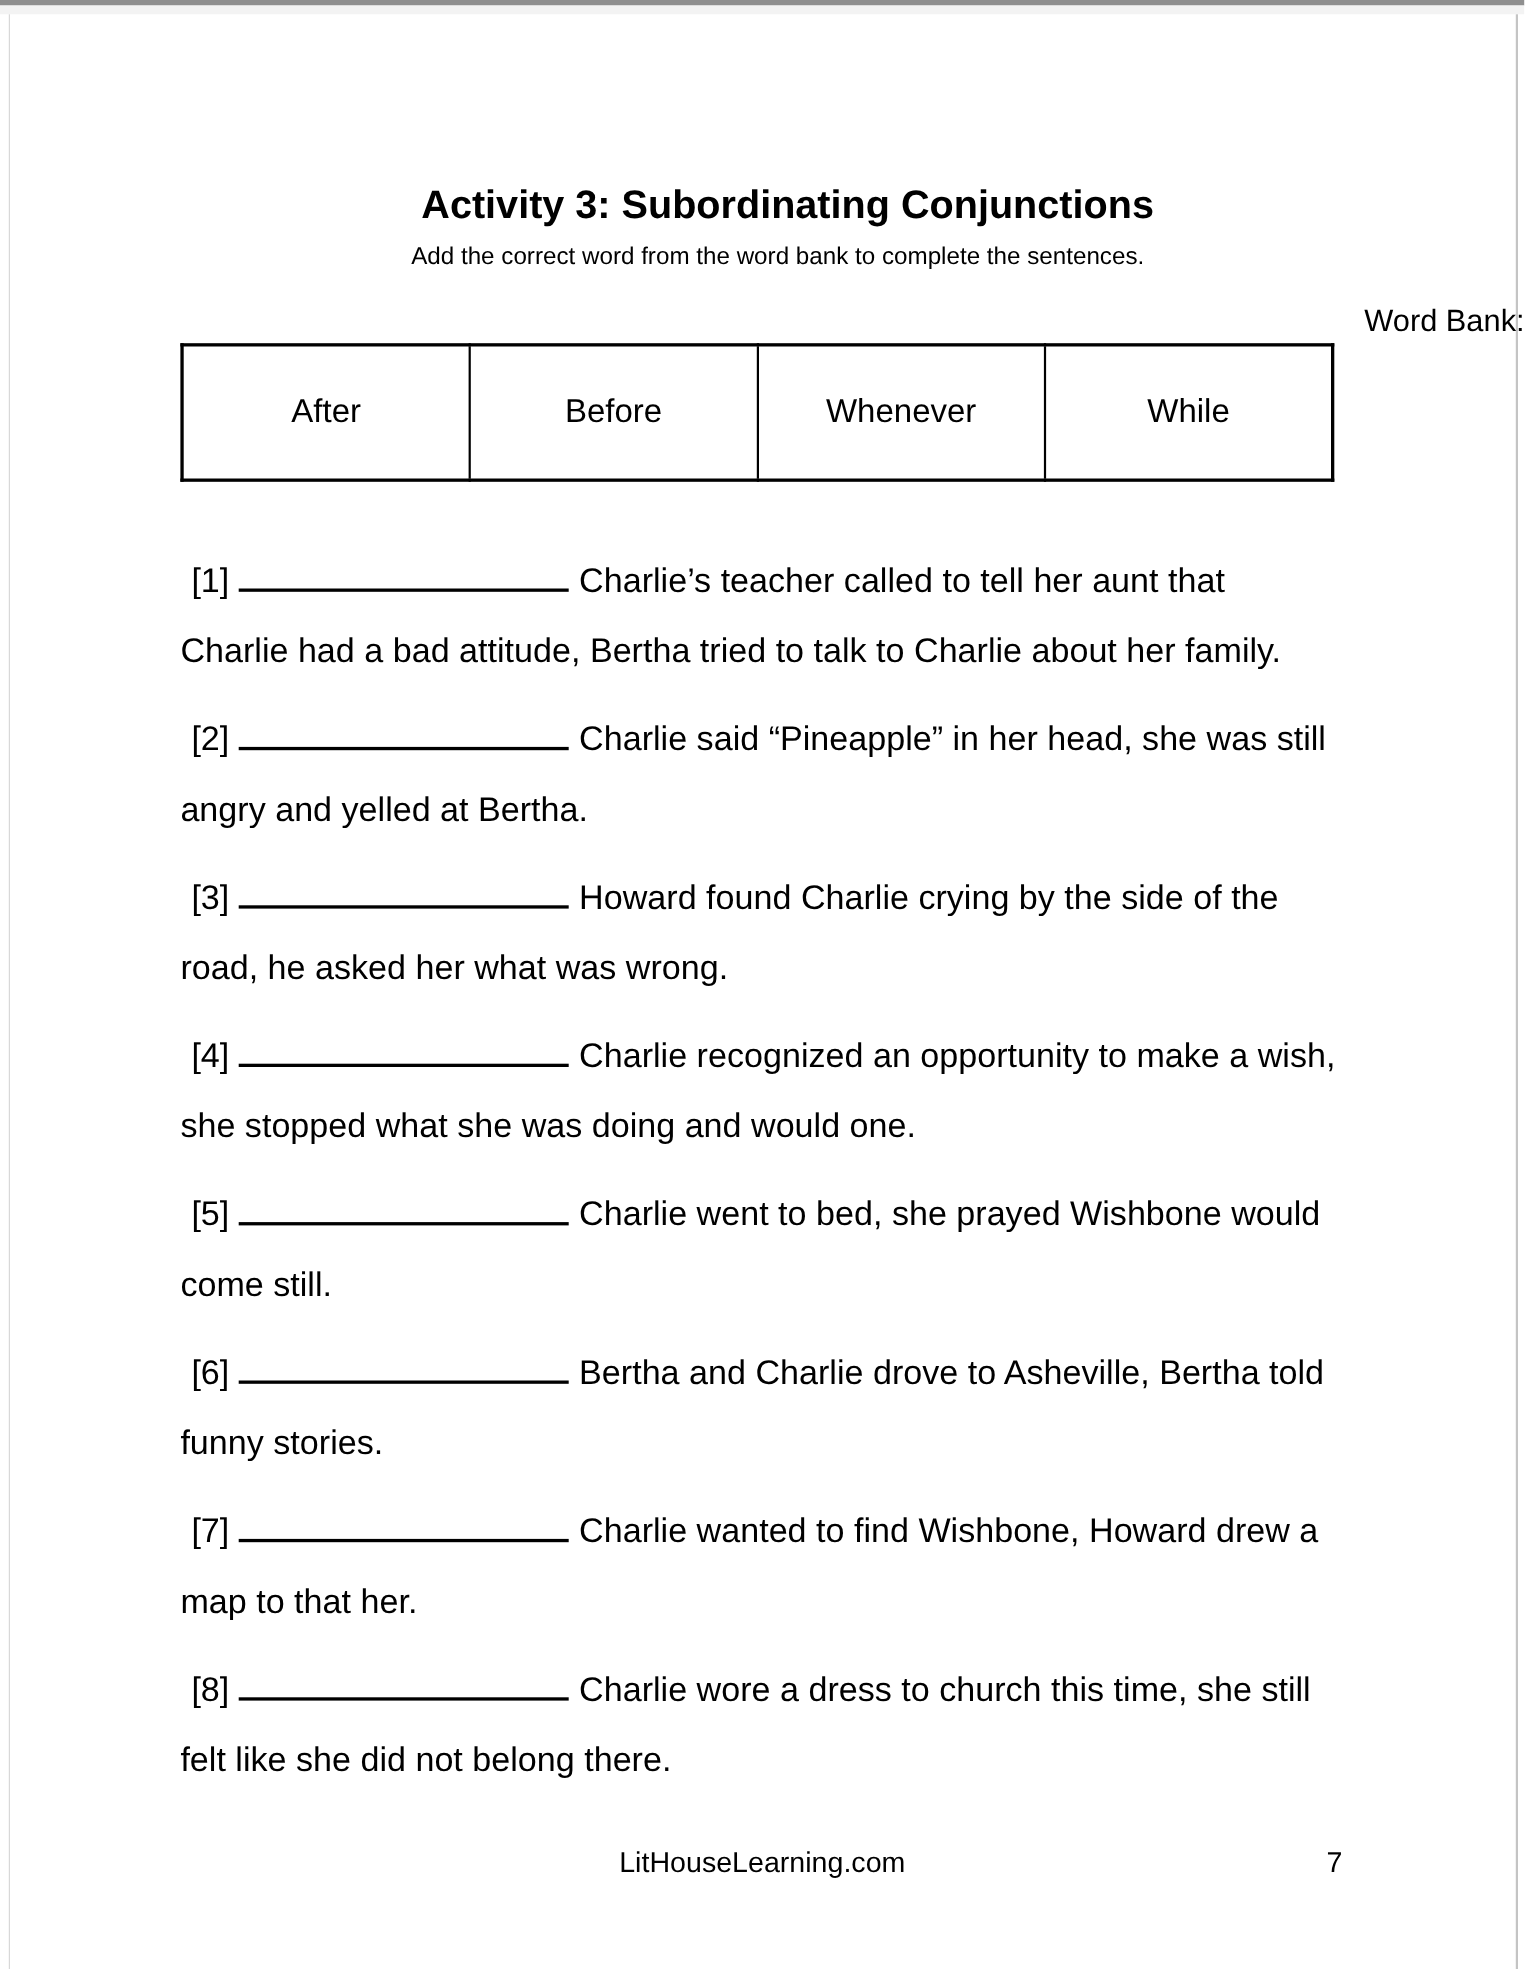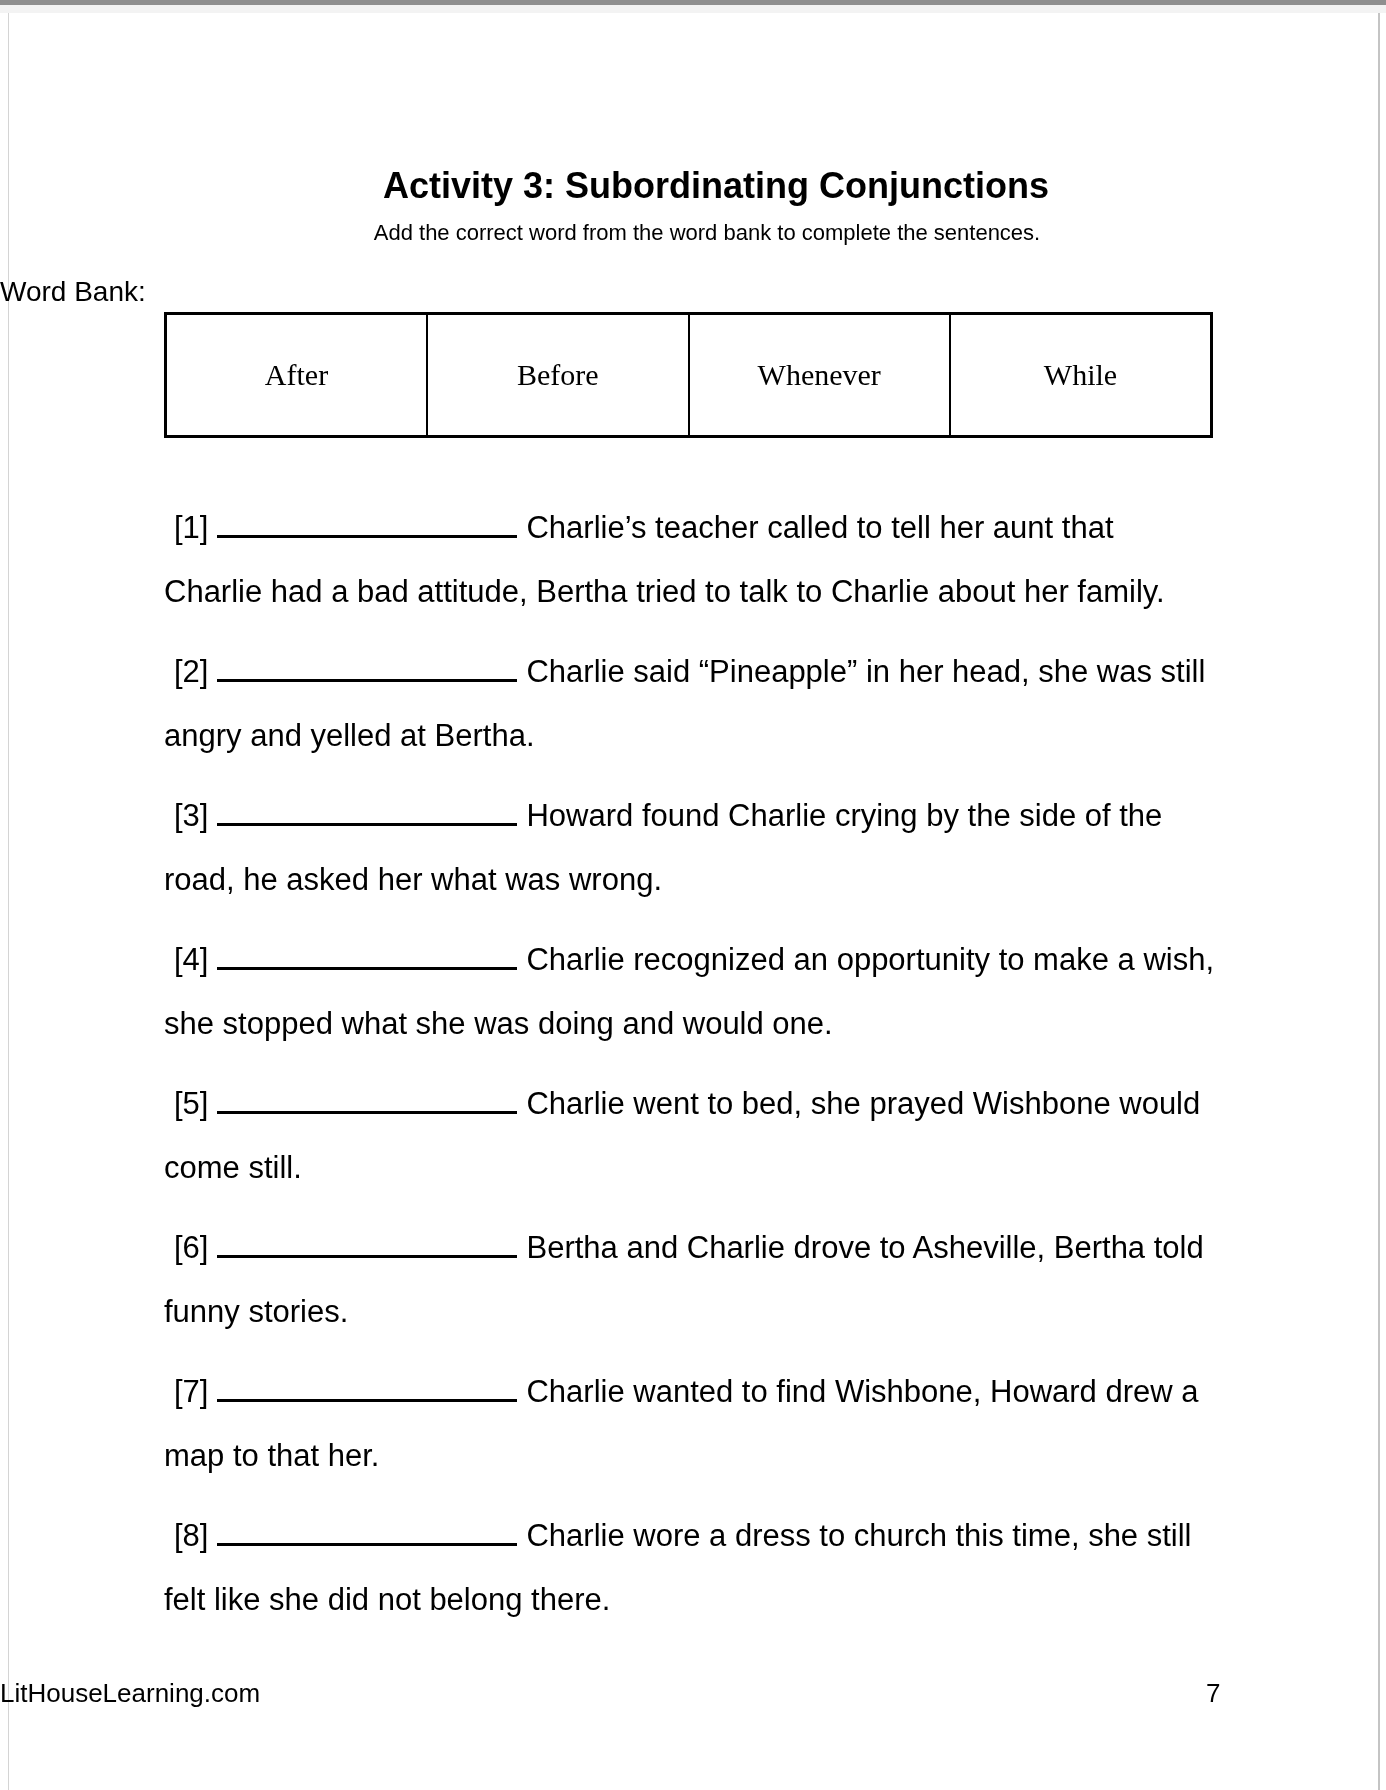--- a/index.html
+++ b/index.html
@@ -21,48 +21,48 @@
   .doc-title {
     position: absolute; left: 0; right: 0; top: 166px;
     text-align: center; font-size: 36px; font-weight: bold; line-height: 1.1; padding-left: 46px;
   }
   .doc-subtitle {
     position: absolute; left: 0; right: 0; top: 221px;
     text-align: center; font-size: 22px; line-height: 1.1; margin-left: 28px;
   }
   .wordbank-label {
     position: absolute; left: 0; right: 0; top: 277px;
-    text-align: left; font-size: 28px; line-height: 1.1;
+    text-align: right; font-size: 28px; line-height: 1.1;
   }
   table.wordbank {
     position: absolute; left: 164px; top: 312px;
     width: 1049px; height: 126px;
     border-collapse: collapse;
     border: 3px solid #000;
     table-layout: fixed;
   }
   table.wordbank td {
     border: 2px solid #000;
     text-align: center; vertical-align: middle;
-    font-size: 30px; height: 61px; padding: 0; font-family: Liberation Serif, serif;
+    font-size: 30px; height: 61px; padding: 0;
   }
   .question {
     position: absolute; left: 164px; width: 1110px;
     font-size: 31px; line-height: 38px;
   }
   .q-line1 { position: absolute; left: 10px; top: 0; white-space: nowrap; text-align: right; }
   .q-line2 { position: absolute; left: 0; top: 64px; white-space: nowrap; }
   .blank {
     display: inline-block; width: 300px;
     border-bottom: 3px solid #000;
     margin: 0 9px;
   }
   .footer-site {
     position: absolute; left: 0; right: 0; top: 1679px;
-    text-align: left; font-size: 26px; line-height: 1.1;
+    text-align: center; font-size: 26px; line-height: 1.1;
   }
   .footer-page {
     position: absolute; left: 1206px; top: 1679px;
     font-size: 26px; line-height: 1.1;
   }
 </style>
 </head>
 <body>
 
 <div class="page">

